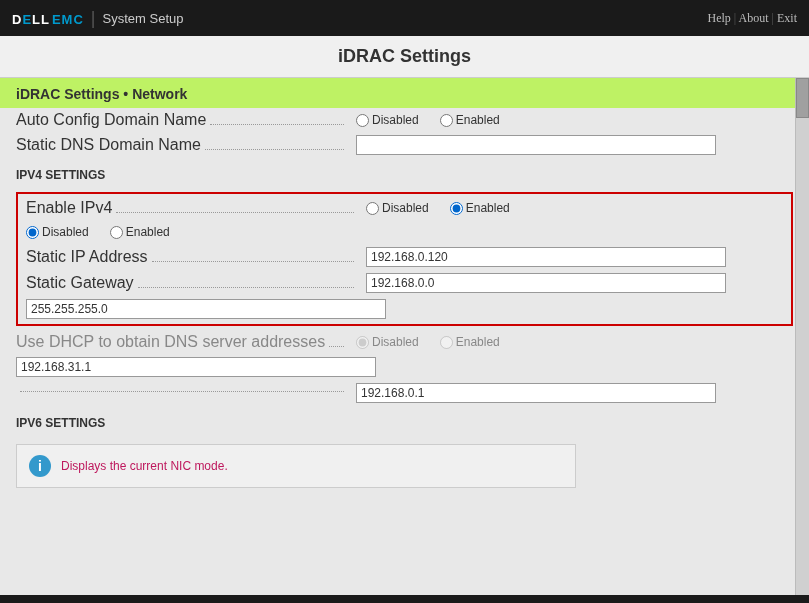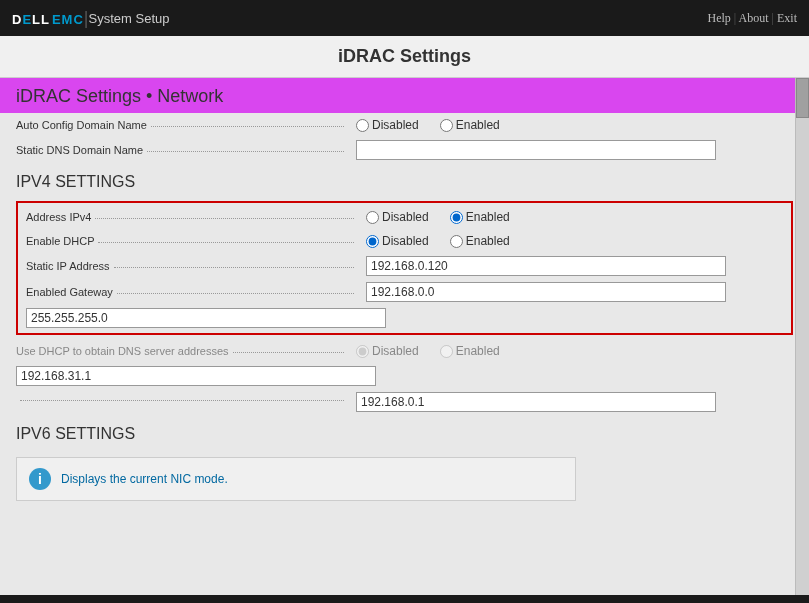--- a/index.html
+++ b/index.html
@@ -8,21 +8,21 @@
     
     #topbar {
       background: #1a1a1a;
       color: #fff;
       display: flex;
       align-items: center;
       justify-content: space-between;
       padding: 0 12px;
       height: 36px;
     }
-    #topbar-left { display: flex; align-items: center; gap: 0; }
+    #topbar-left { display: flex; align-items: center; gap: 7px; }
     #topbar-logo { color: #fff; font-size: 15px; font-weight: bold; letter-spacing: 1px; }
     #topbar-logo span { color: #0078d7; }
     #topbar-title { color: #ccc; font-size: 13px; }
     #topbar-right { color: #bbb; font-size: 12px; font-family: Liberation Serif, serif; }
 
     
     #main {
       background: #e8e8e8;
       padding: 0;
       height: calc(603px - 36px - 50px);
@@ -49,41 +49,41 @@
     }
 
     
     #content::-webkit-scrollbar { width: 14px; }
     #content::-webkit-scrollbar-track { background: #d0d0d0; }
     #content::-webkit-scrollbar-thumb { background: #a0a0a0; border: 1px solid #888; }
 
     
     #section-title {
       padding: 8px 16px 6px;
-      font-size: 18px;
+      font-size: 14px;
       color: #333;
-      font-weight: normal;
-      background: #d946ef;
+      font-weight: bold;
+      background: #bef264;
     }
 
     
     .settings-table {
       width: 100%;
       padding: 0 16px;
     }
     .settings-row {
       display: flex;
       align-items: center;
       padding: 3px 0;
       min-height: 24px;
     }
     .settings-label {
       width: 340px;
       color: #333;
-      font-size: 11px;
+      font-size: 16px;
       padding-right: 8px;
       display: flex;
       align-items: center;
     }
     .settings-label-text { white-space: nowrap; }
     .settings-label-dots {
       flex: 1;
       border-bottom: 1px dotted #999;
       margin: 0 4px;
       height: 1px;
@@ -110,22 +110,22 @@
       width: 360px;
       height: 20px;
     }
     .text-input:disabled {
       background: #d8d8d8;
       color: #666;
     }
 
     
     .section-header {
-      font-size: 16px;
-      font-weight: normal;
+      font-size: 12px;
+      font-weight: bold;
       color: #333;
       padding: 6px 0 3px;
     }
 
     
     .ipv4-box {
       border: 2px solid #cc0000;
       margin: 4px 0;
       padding: 2px 0;
     }
@@ -147,21 +147,21 @@
       background: #3399cc;
       color: #fff;
       border-radius: 50%;
       display: flex;
       align-items: center;
       justify-content: center;
       font-weight: bold;
       font-size: 14px;
       flex-shrink: 0;
     }
-    #info-text { font-size: 12px; color: #0369a1; }
+    #info-text { font-size: 12px; color: #be185d; }
 
     
     #bottombar {
       background: #1a1a1a;
       color: #ccc;
       display: flex;
       align-items: center;
       justify-content: space-between;
       padding: 0 12px;
       height: 50px;
@@ -246,40 +246,36 @@
       </div>
 
       <div class="settings-row" style="padding-top:4px;">
         <div class="section-header">IPV4 SETTINGS</div>
       </div>
 
       <div class="ipv4-box">
 
         <div class="settings-row" style="padding-left:8px;">
           <div class="settings-label">
-            <span class="settings-label-text">Address IPv4</span>
+            <span class="settings-label-text">Enable IPv4</span>
             <span class="settings-label-dots"></span>
           </div>
           <div class="settings-value">
             <label class="radio-option">
               <input type="radio" name="enable_ipv4" value="disabled" style="">
               <span class="radio-label">Disabled</span>
             </label>
             <label class="radio-option" style="margin-left:12px;">
               <input type="radio" name="enable_ipv4" value="enabled" checked="" style="">
               <span class="radio-label">Enabled</span>
             </label>
           </div>
         </div>
 
         <div class="settings-row" style="padding-left:8px;">
-          <div class="settings-label">
-            <span class="settings-label-text">Enable DHCP</span>
-            <span class="settings-label-dots"></span>
-          </div>
           <div class="settings-value">
             <label class="radio-option">
               <input type="radio" name="enable_dhcp" value="disabled" checked="" style="">
               <span class="radio-label">Disabled</span>
             </label>
             <label class="radio-option" style="margin-left:12px;">
               <input type="radio" name="enable_dhcp" value="enabled" style="">
               <span class="radio-label">Enabled</span>
             </label>
           </div>
@@ -290,21 +286,21 @@
             <span class="settings-label-text">Static IP Address</span>
             <span class="settings-label-dots"></span>
           </div>
           <div class="settings-value">
             <input type="text" class="text-input" value="192.168.0.120" style="">
           </div>
         </div>
 
         <div class="settings-row" style="padding-left:8px;">
           <div class="settings-label">
-            <span class="settings-label-text">Enabled Gateway</span>
+            <span class="settings-label-text">Static Gateway</span>
             <span class="settings-label-dots"></span>
           </div>
           <div class="settings-value">
             <input type="text" class="text-input" value="192.168.0.0" style="">
           </div>
         </div>
 
         <div class="settings-row" style="padding-left:8px;">
           <div class="settings-value">
             <input type="text" class="text-input" value="255.255.255.0" style="">

